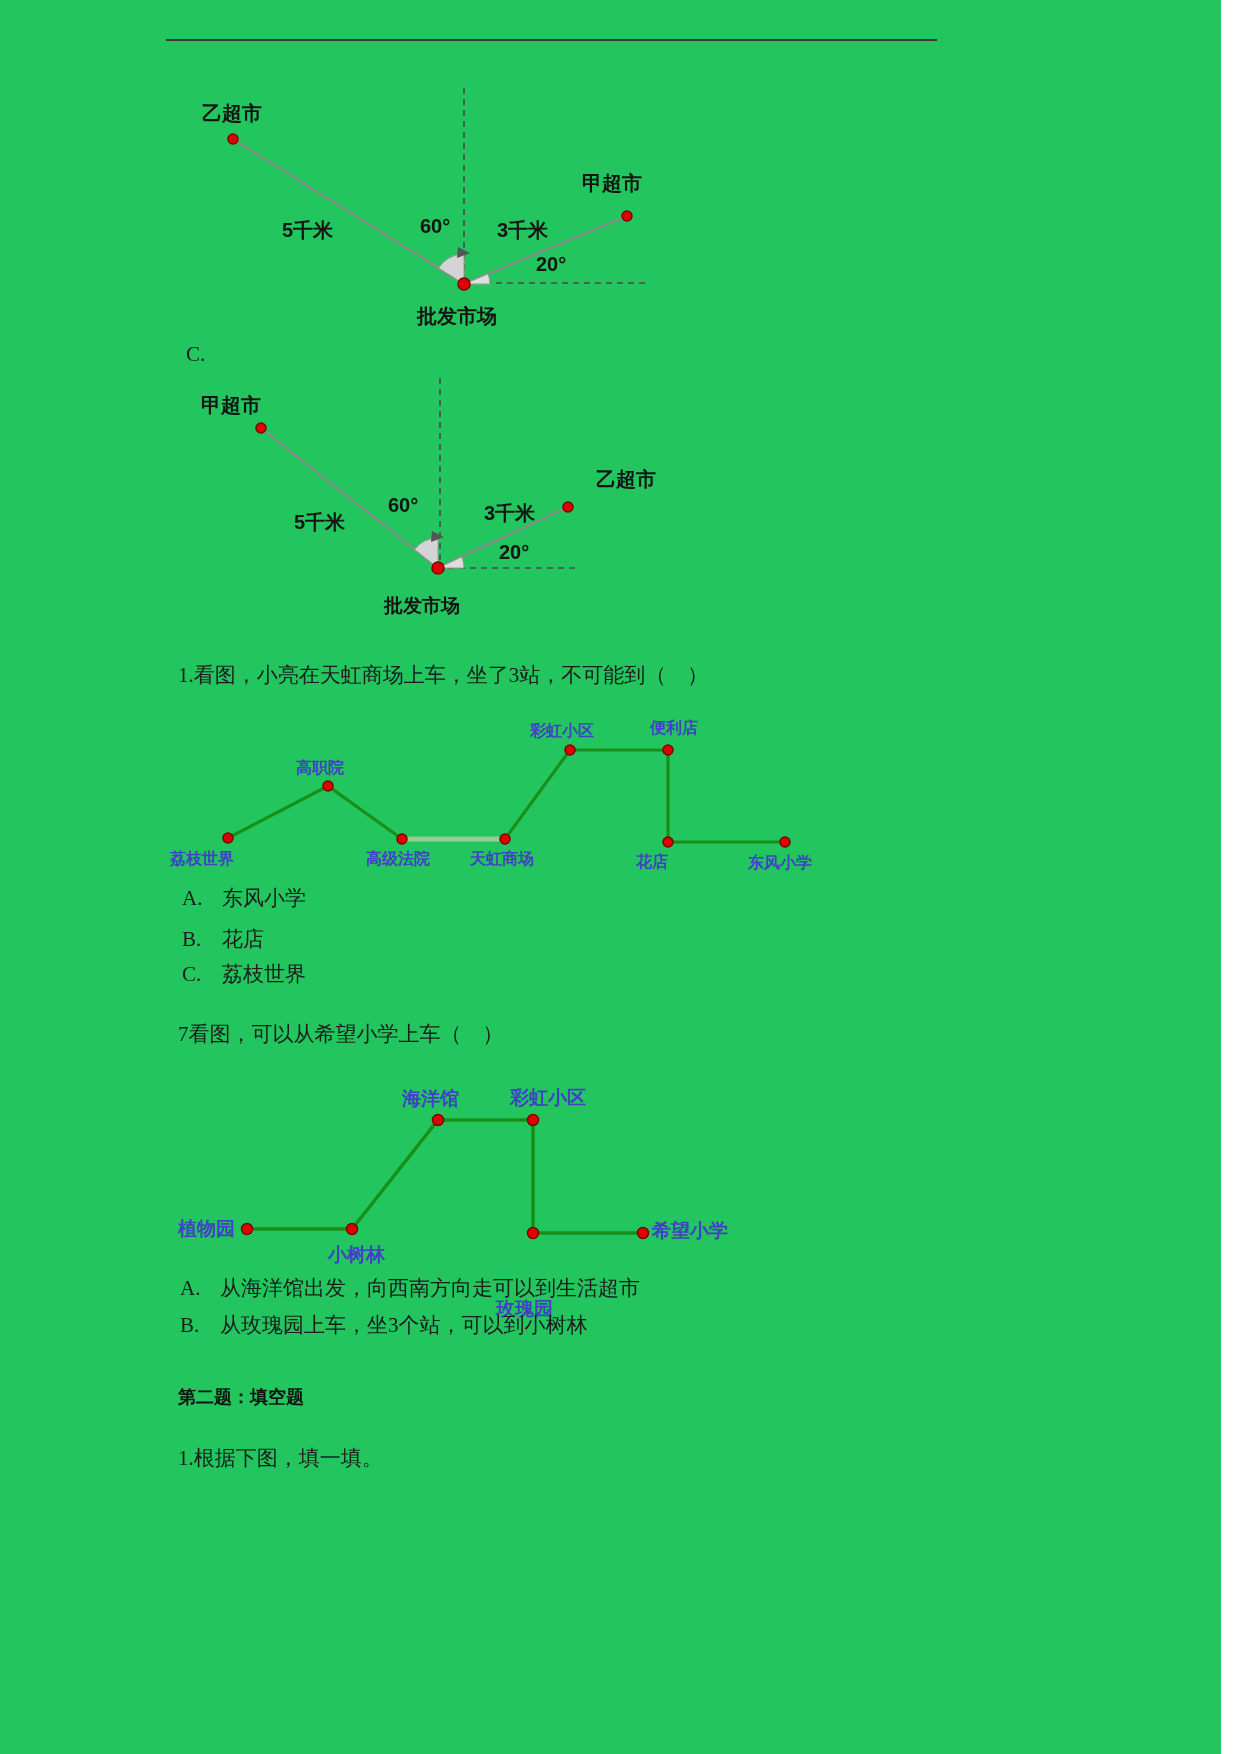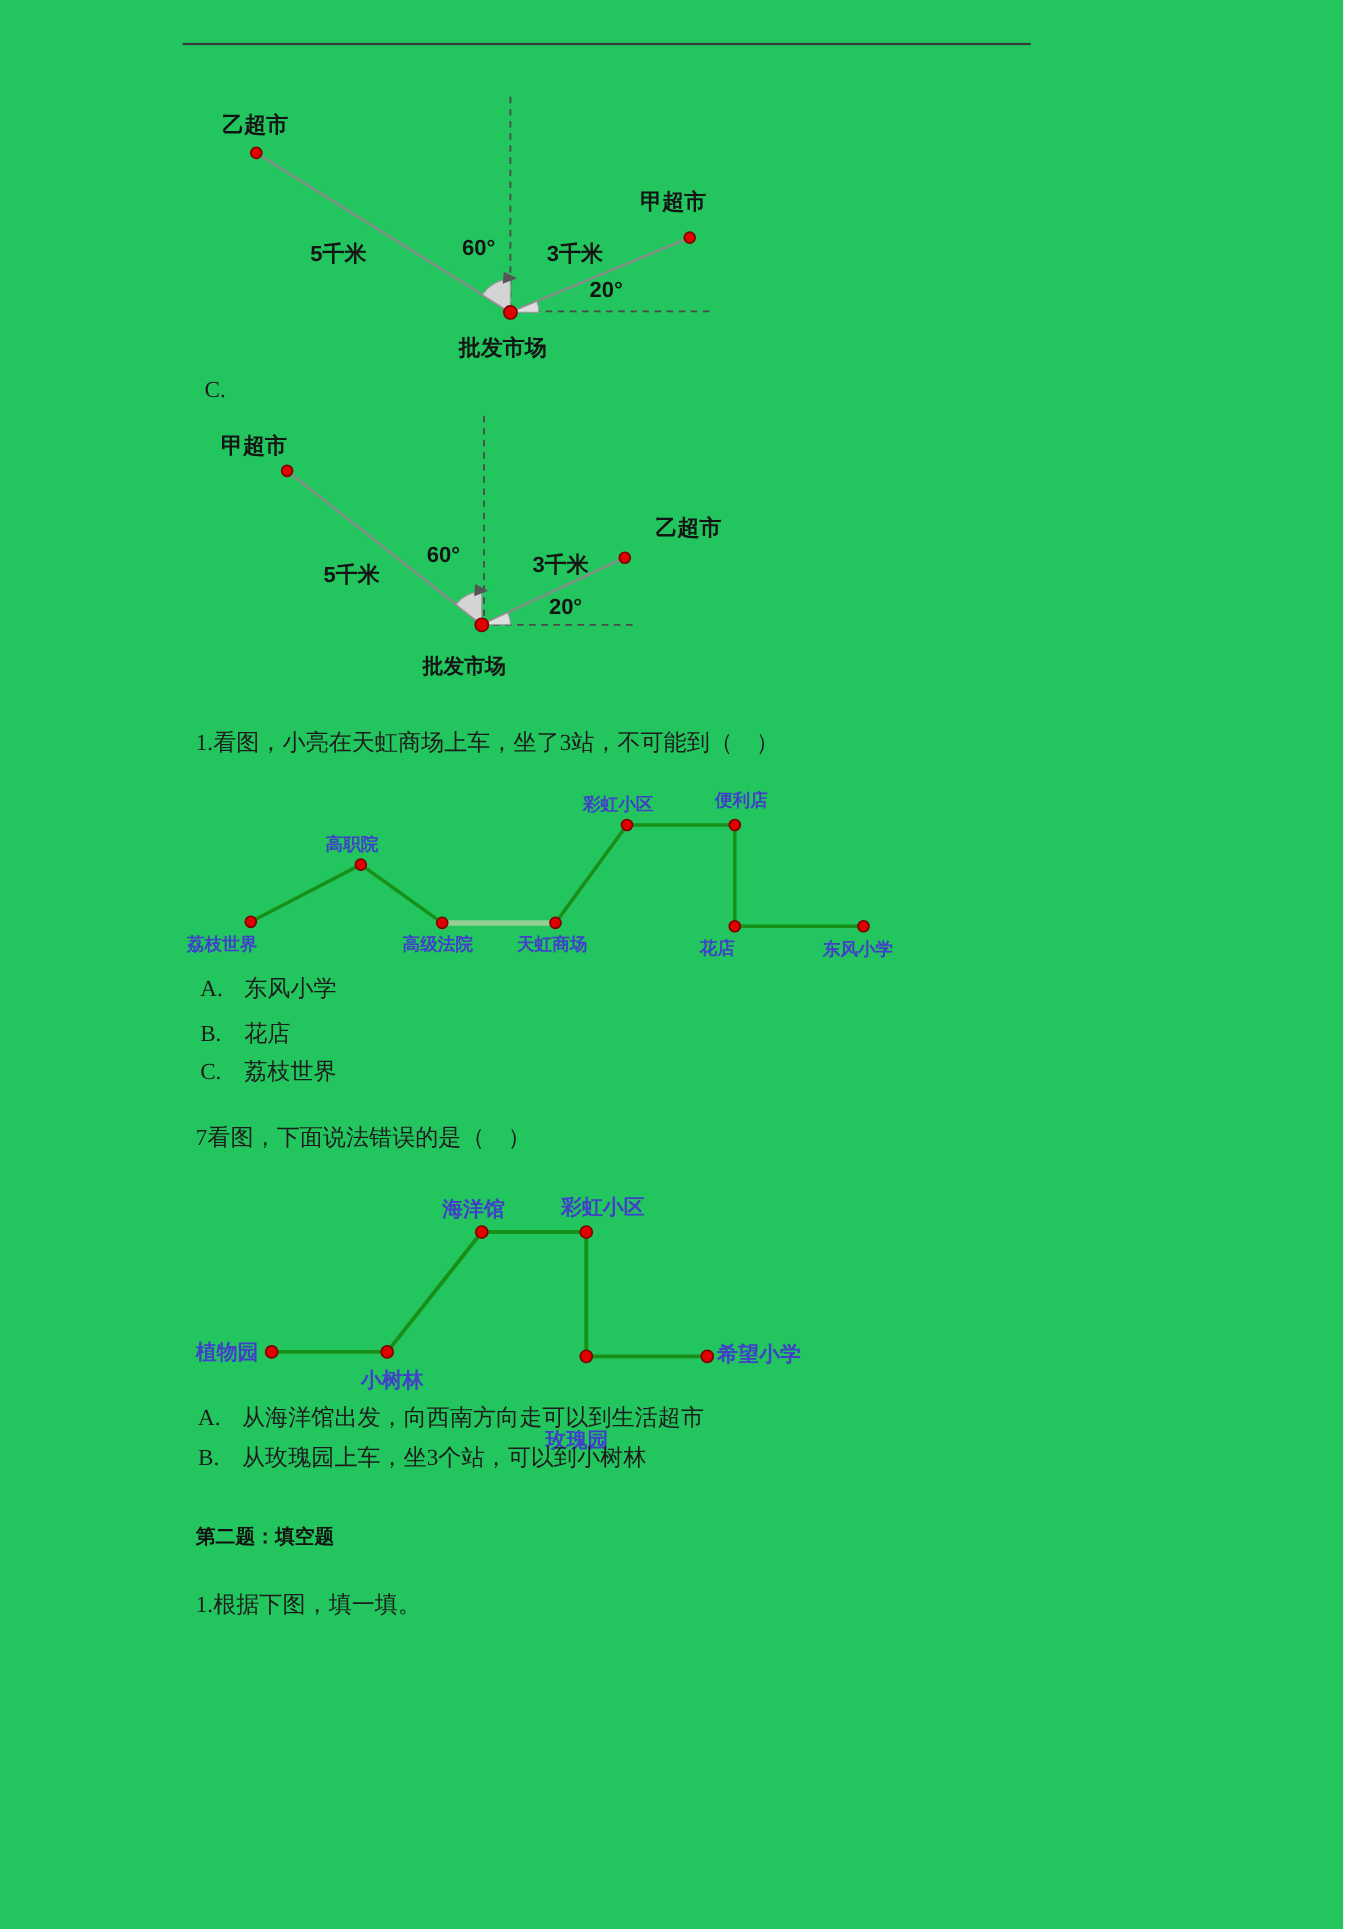--- a/index.html
+++ b/index.html
@@ -117,21 +117,21 @@
   <div class="choice-row" style="left:182px;top:884px;">
     <span class="choice-letter">A.</span><span>东风小学</span>
   </div>
   <div class="choice-row" style="left:182px;top:925px;">
     <span class="choice-letter">B.</span><span>花店</span>
   </div>
   <div class="choice-row" style="left:182px;top:960px;">
     <span class="choice-letter">C.</span><span>荔枝世界</span>
   </div>
 
-  <div class="abs serif" style="left:178px;top:1020px;">7看图，下面说法错误的是（　）</div>
+  <div class="abs serif" style="left:178px;top:1020px;">7看图，可以从希望小学上车（　）</div>
 
   <div class="abs station-lg" style="left:178px;top:1216px;">植物园</div>
   <div class="abs station-lg" style="left:328px;top:1242px;">小树林</div>
   <div class="abs station-lg" style="left:402px;top:1086px;">海洋馆</div>
   <div class="abs station-lg" style="left:510px;top:1085px;">彩虹小区</div>
   <div class="abs station-lg" style="left:496px;top:1252px;margin-top:44px;">玫瑰园</div>
   <div class="abs station-lg" style="left:652px;top:1218px;">希望小学</div>
 
   <div class="choice-row" style="left:180px;top:1274px;">
     <span class="choice-letter">A.</span><span>从海洋馆出发，向西南方向走可以到生活超市</span>

